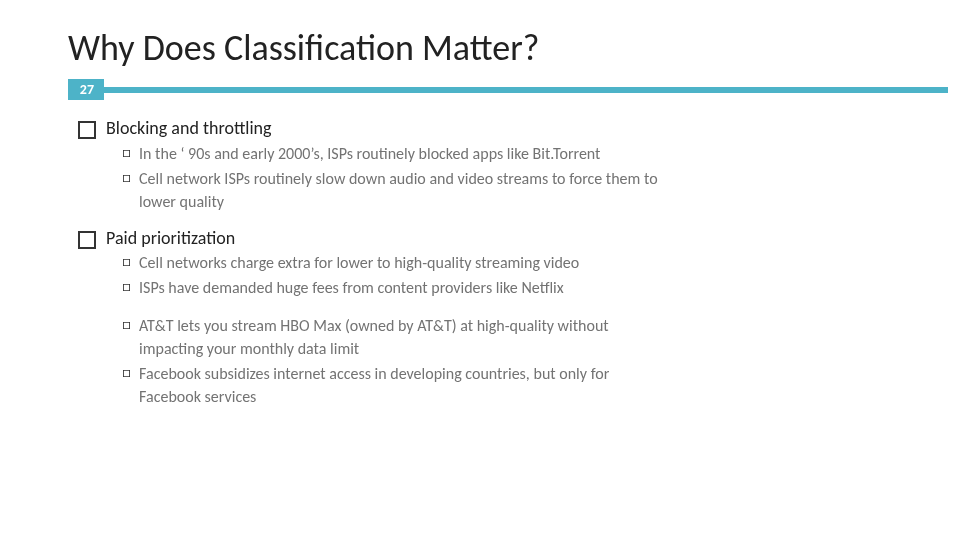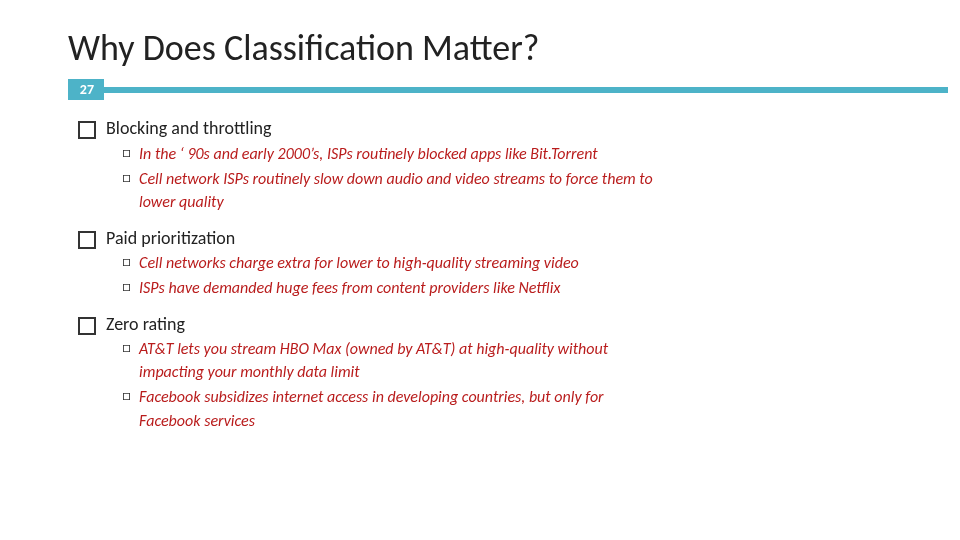--- a/index.html
+++ b/index.html
@@ -99,23 +99,22 @@
     .sub-bullet-icon {
       color: #333;
       font-size: 15px;
       margin-top: 1px;
       flex-shrink: 0;
       font-style: normal;
     }
 
     .sub-bullet-text {
       font-size: 16px;
-      color: #b91c1c;
+      color: #737373;
       line-height: 1.45;
-      font-style: italic;
     }
   </style>
 </head>
 <body>
 
 <div class="slide">
   <div class="title">Why Does Classification Matter?</div>
 
   <div class="slide-number-bar">
     <div class="slide-number">27</div>
@@ -154,24 +153,20 @@
           <span class="sub-bullet-text">Cell networks charge extra for lower to high-quality streaming video</span>
         </div>
         <div class="sub-bullet">
           <span class="sub-bullet-icon">□</span>
           <span class="sub-bullet-text">ISPs have demanded huge fees from content providers like Netflix</span>
         </div>
       </div>
     </div>
 
     <div>
-      <div class="main-bullet">
-        <div class="main-bullet-icon"></div>
-        <span class="main-bullet-text">Zero rating</span>
-      </div>
       <div class="sub-bullets">
         <div class="sub-bullet">
           <span class="sub-bullet-icon">□</span>
           <span class="sub-bullet-text">AT&amp;T lets you stream HBO Max (owned by AT&amp;T) at high-quality without<br>impacting your monthly data limit</span>
         </div>
         <div class="sub-bullet">
           <span class="sub-bullet-icon">□</span>
           <span class="sub-bullet-text">Facebook subsidizes internet access in developing countries, but only for<br>Facebook services</span>
         </div>
       </div>

